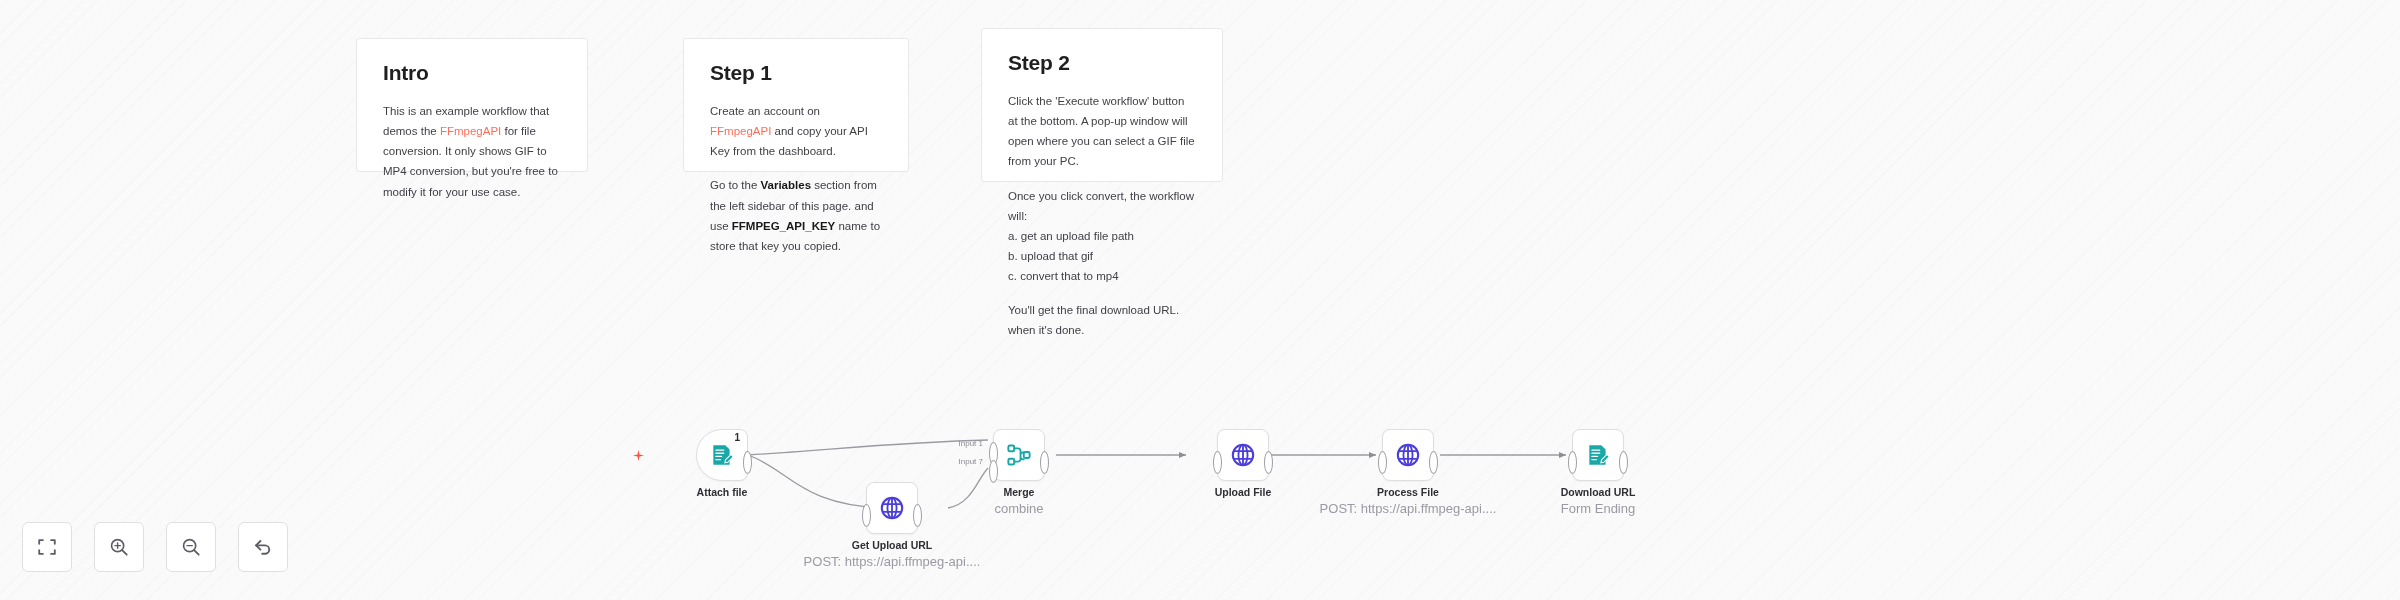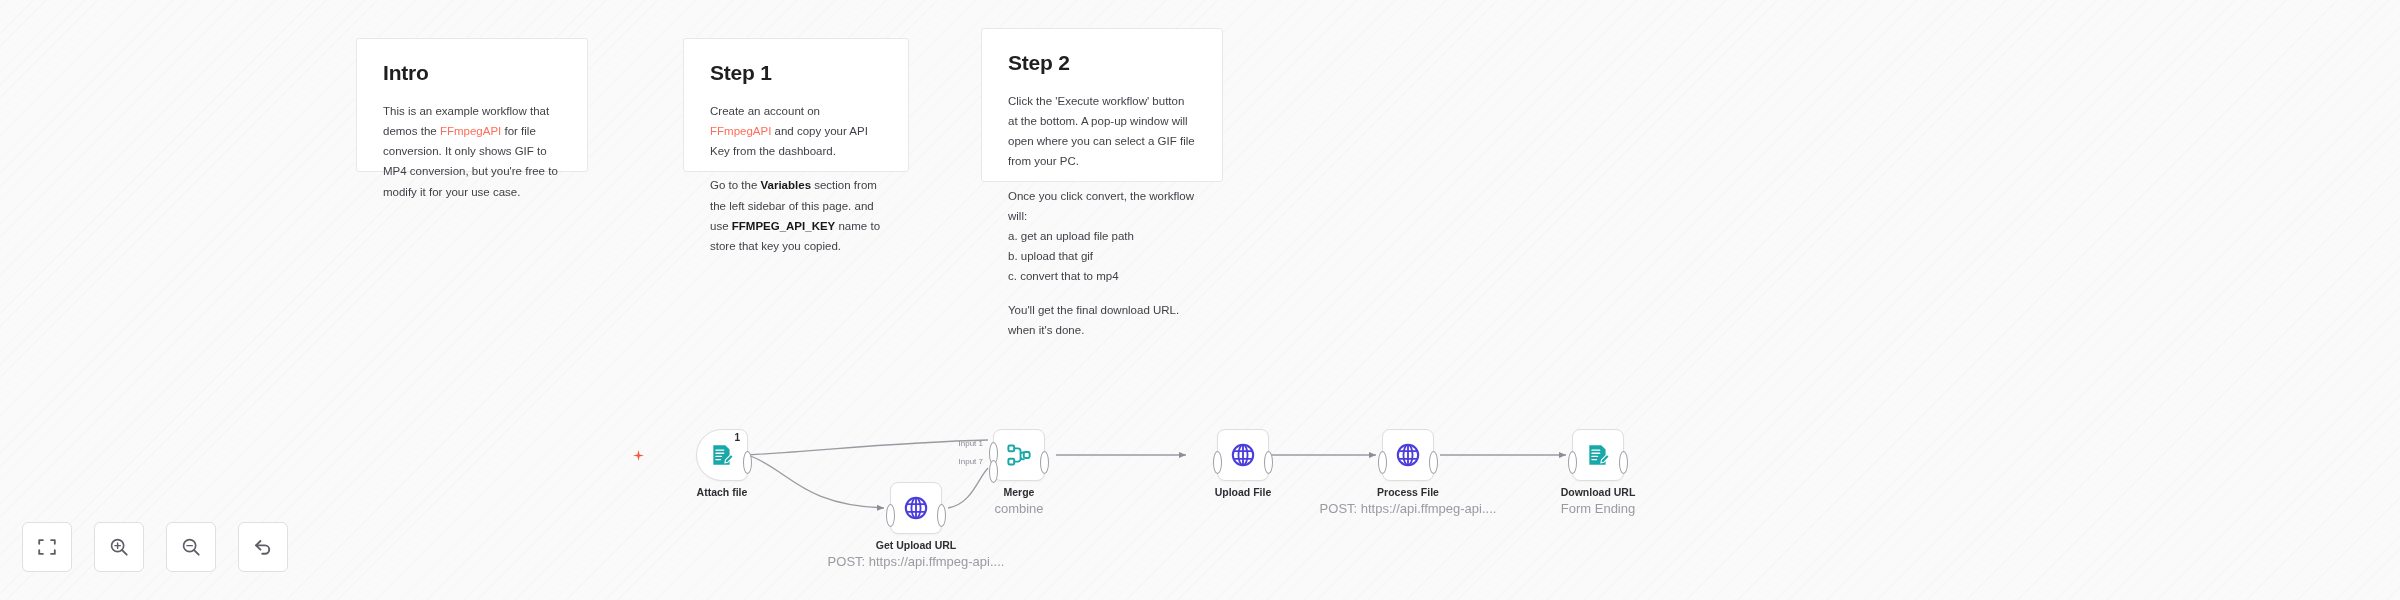--- a/index.html
+++ b/index.html
@@ -208,21 +208,21 @@
     <span class="node-badge">1</span>
     <svg class="glyph" viewBox="0 0 24 24">
       <path d="M4 3 h11 l4 4 v14 H4 Z" fill="#19a8a8"></path>
       <path d="M6.4 7.5 h7.2 M6.4 10.4 h7.2 M6.4 13.3 h5.2 M6.4 16.2 h4.2" stroke="#ffffff" stroke-width="1.2" stroke-linecap="round"></path>
       <path d="M15.2 16.6 l5.1-5.1 2.1 2.1 -5.1 5.1 -2.6 0.6 z" fill="#19a8a8" stroke="#ffffff" stroke-width="1"></path>
     </svg>
     <span class="port out"></span>
     <span class="node-label">Attach file</span>
   </div>
 
-  <div class="node" style="left:890px; top:482px;">
+  <div class="node" style="left:866px; top:482px;">
     <svg class="glyph" viewBox="0 0 24 24">
       <circle cx="12" cy="12" r="9.4" fill="none" stroke="#4b3ddb" stroke-width="1.9"></circle>
       <ellipse cx="12" cy="12" rx="4.2" ry="9.4" fill="none" stroke="#4b3ddb" stroke-width="1.7"></ellipse>
       <path d="M2.8 8.4 h18.4 M2.8 15.6 h18.4 M12 2.6 v18.8" stroke="#4b3ddb" stroke-width="1.7"></path>
     </svg>
     <span class="port in"></span>
     <span class="port out"></span>
     <span class="node-label">Get Upload URL</span>
     <span class="node-sub">POST: https://api.ffmpeg-api....</span>
   </div>

